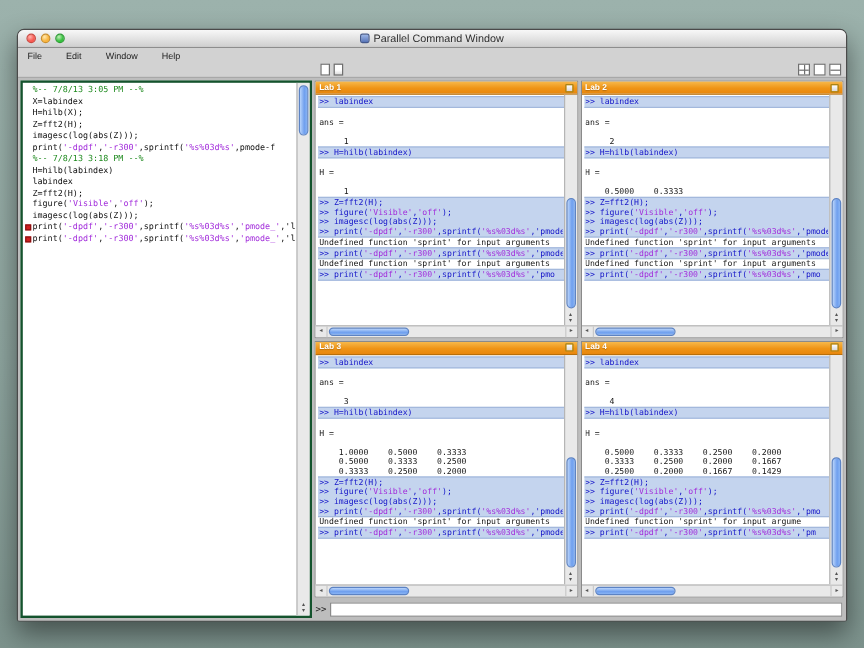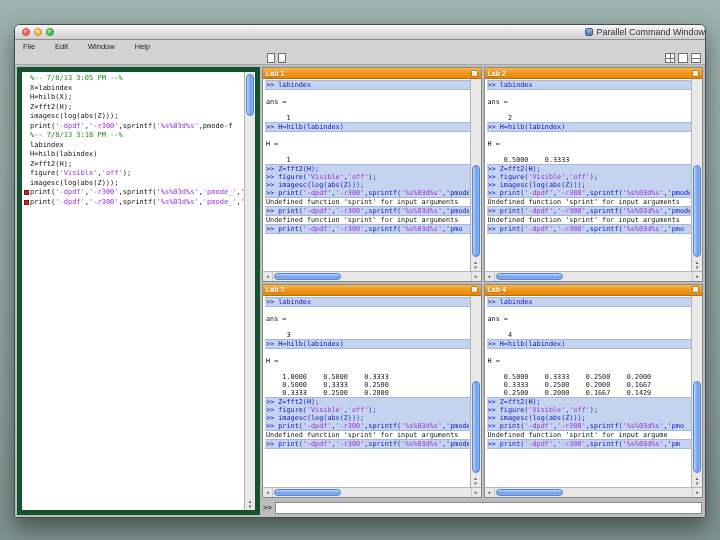--- a/index.html
+++ b/index.html
@@ -5,35 +5,35 @@
   *{margin:0;padding:0;box-sizing:border-box}
   html,body{width:720px;height:540px}
   body{position:relative;overflow:hidden;background:linear-gradient(#9cb2ac,#8fa6a0 55%,#7d938d);font-family:"Liberation Sans",sans-serif}
   .window{position:absolute;left:14px;top:24px;width:692px;height:494px;background:#d2d2d2;border:1px solid #4a4a4a;border-radius:6px 6px 2px 2px;box-shadow:0 10px 22px rgba(0,0,0,.45);display:flex;flex-direction:column}
   .titlebar{height:15px;background:linear-gradient(#f8f8f8,#cfcfcf);border-bottom:1px solid #8d8d8d;border-radius:5px 5px 0 0;position:relative;flex:0 0 auto}
   .lights{position:absolute;left:7px;top:3px;display:flex;gap:4px}
   .light{width:8px;height:8px;border-radius:50%}
   .light.red{background:radial-gradient(circle at 35% 30%,#ffb3ad,#f85951 60%);border:1px solid #c94840}
   .light.yellow{background:radial-gradient(circle at 35% 30%,#ffe9b0,#f8b43e 60%);border:1px solid #c98f2f}
   .light.green{background:radial-gradient(circle at 35% 30%,#c4f0b9,#35c13e 60%);border:1px solid #2c9a33}
-  .title{display:flex;align-items:center;justify-content:flex-end;gap:3px;height:100%;font-size:9px;color:#2e2e2e}
+  .title{display:flex;align-items:center;justify-content:center;gap:3px;height:100%;font-size:9px;color:#2e2e2e}
   .app-ic{display:inline-block;width:8px;height:8px;background:linear-gradient(#9db6e8,#5875b8);border:1px solid #44598c;border-radius:2px}
   .menubar{height:12px;display:flex;align-items:center;gap:20px;padding:0 8px;font-size:7.5px;color:#222;background:#d2d2d2;flex:0 0 auto}
   .toolbar{height:13px;display:flex;align-items:center;background:#d2d2d2;border-bottom:1px solid #a8a8a8;padding:0 4px;flex:0 0 auto}
   .tleft{display:flex;gap:3px;margin-left:248px;align-items:center}
   .tright{display:flex;gap:3px;margin-left:auto;align-items:center}
   .tico{position:relative;background:#fff;border:1px solid #6f6f6f;display:inline-block}
   .doc-icon{width:8px;height:10px}
   .doc-icon2{width:8px;height:10px;background:linear-gradient(#fff 55%,#dcdcdc)}
   .icon-grid4,.icon-single,.icon-grid2{width:10px;height:10px}
   .icon-grid4::before{content:"";position:absolute;top:0;bottom:0;left:50%;width:1px;background:#6f6f6f}
   .icon-grid4::after{content:"";position:absolute;left:0;right:0;top:50%;height:1px;background:#6f6f6f}
   .icon-grid2::after{content:"";position:absolute;left:0;right:0;top:50%;height:1px;background:#6f6f6f}
   .content{flex:1;display:flex;gap:2px;padding:2px;background:#bdbdbd;min-height:0}
-  .editor{width:243px;flex:0 0 auto;background:#fff;border:5px solid #14532d;position:relative;overflow:hidden}
+  .editor{width:243px;flex:0 0 auto;background:#fff;border:2px solid #14532d;position:relative;overflow:hidden}
   .editor-lines{position:absolute;left:0;top:2px;right:11px;bottom:0;overflow:hidden}
   .eln{display:flex;height:9.5px;line-height:9.5px;font-family:"DejaVu Sans Mono",monospace;font-size:7px;white-space:pre}
   .gut{width:8px;flex:0 0 auto;display:flex;align-items:center;justify-content:center}
   .errsq{width:5px;height:5px;background:#cf2020;border:1px solid #8c1414;display:block}
   .etext{color:#111;overflow:hidden}
   .etext.cmt{color:#1e8a1e}
   .str{color:#a22ddb}
   .vscroll{position:absolute;top:0;right:0;bottom:0;width:11px;background:#e9e9e9;border-left:1px solid #b5b5b5}
   .vthumb{position:absolute;left:1px;right:1px;border-radius:4px;background:linear-gradient(90deg,#b9d4fb,#6f9fee 60%,#89b4f4);border:1px solid #5c83c4}
   .vthumb.top{top:2px;height:42px}
@@ -101,22 +101,22 @@
 
       <div class="editor">
         <div class="editor-lines">
             <div class="eln"><span class="gut"></span><span class="etext cmt">%-- 7/8/13 3:05 PM --%</span></div>
             <div class="eln"><span class="gut"></span><span class="etext">X=labindex</span></div>
             <div class="eln"><span class="gut"></span><span class="etext">H=hilb(X);</span></div>
             <div class="eln"><span class="gut"></span><span class="etext">Z=fft2(H);</span></div>
             <div class="eln"><span class="gut"></span><span class="etext">imagesc(log(abs(Z)));</span></div>
             <div class="eln"><span class="gut"></span><span class="etext">print(<span class="str">'-dpdf'</span>,<span class="str">'-r300'</span>,sprintf(<span class="str">'%s%03d%s'</span>,pmode-f</span></div>
             <div class="eln"><span class="gut"></span><span class="etext cmt">%-- 7/8/13 3:18 PM --%</span></div>
+            <div class="eln"><span class="gut"></span><span class="etext">H=hilb(labindex)</span></div>
             <div class="eln"><span class="gut"></span><span class="etext">labindex</span></div>
-            <div class="eln"><span class="gut"></span><span class="etext">H=hilb(labindex)</span></div>
             <div class="eln"><span class="gut"></span><span class="etext">Z=fft2(H);</span></div>
             <div class="eln"><span class="gut"></span><span class="etext">figure(<span class="str">'Visible'</span>,<span class="str">'off'</span>);</span></div>
             <div class="eln"><span class="gut"></span><span class="etext">imagesc(log(abs(Z)));</span></div>
             <div class="eln"><span class="gut"><span class="errsq"></span></span><span class="etext">print(<span class="str">'-dpdf'</span>,<span class="str">'-r300'</span>,sprintf(<span class="str">'%s%03d%s'</span>,<span class="str">'pmode_'</span>,'la</span></div>
             <div class="eln"><span class="gut"><span class="errsq"></span></span><span class="etext">print(<span class="str">'-dpdf'</span>,<span class="str">'-r300'</span>,sprintf(<span class="str">'%s%03d%s'</span>,<span class="str">'pmode_'</span>,'la</span></div>
           </div>
         <div class="vscroll">
           <div class="vthumb top"></div>
           <div class="varrows">▴<br>▾</div>
         </div>

